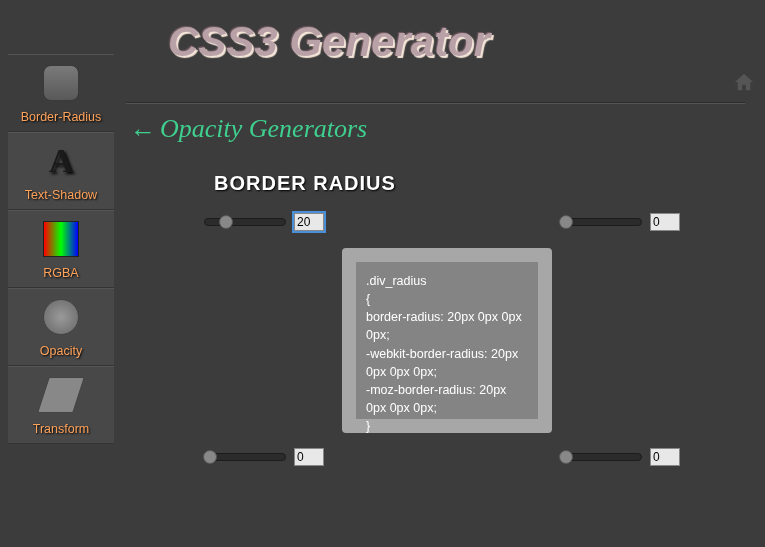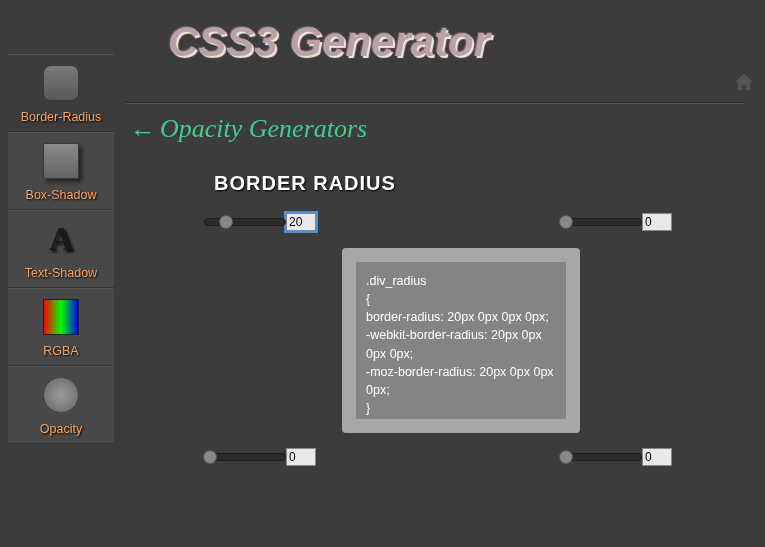--- a/index.html
+++ b/index.html
@@ -94,21 +94,21 @@
     text-shadow: 1px 1px 2px #000;
     margin: 28px 0 18px 88px;
   }
   .controls {
     position: relative;
   }
   .slider-group {
     position: absolute;
     display: flex;
     align-items: center;
-    gap: 0;
+    gap: 8px;
   }
   .slider-track {
     width: 82px;
     height: 8px;
     background: #2b2b2b;
     border: 1px solid #1c1c1c;
     border-radius: 4px;
     position: relative;
   }
   .slider-thumb {
@@ -129,21 +129,21 @@
     padding: 0 2px;
     color: #000;
   }
   .slider-input.focused {
     outline: 2px solid #4a90d9;
   }
   .code-panel {
     position: absolute;
     left: 216px;
     top: 35px;
-    width: 238px;
+    width: 210px;
     height: 185px;
     background: #a7a7a7;
     border-radius: 4px;
     padding: 14px;
   }
   .code-inner {
     background: #848484;
     width: 100%;
     height: 100%;
     padding: 10px;
@@ -163,34 +163,34 @@
 </style>
 </head>
 <body>
 
 <div class="sidebar">
   <div class="sidebar-item active">
     <span class="sidebar-icon ic-br"></span>
     <span class="sidebar-label">Border-Radius</span>
   </div>
   <div class="sidebar-item">
-    <span class="sidebar-icon ic-bs"></span>
-    <span class="sidebar-label">Box-Shadow</span>
-  </div>
-  <div class="sidebar-item">
     <span class="sidebar-icon ic-ts">A</span>
     <span class="sidebar-label">Text-Shadow</span>
   </div>
   <div class="sidebar-item">
     <span class="sidebar-icon ic-rgba"></span>
     <span class="sidebar-label">RGBA</span>
   </div>
   <div class="sidebar-item">
     <span class="sidebar-icon ic-op"></span>
     <span class="sidebar-label">Opacity</span>
+  </div>
+  <div class="sidebar-item">
+    <span class="sidebar-icon ic-tf"></span>
+    <span class="sidebar-label">Transform</span>
   </div>
 </div>
 
 <div class="main">
   <h1 class="title">CSS3 Generator</h1>
 
   <span class="home-icon">
     <svg width="22" height="20" viewBox="0 0 24 22">
         <path fill="#555" d="M12 2 L2 11 H5 V20 H10 V14 H14 V20 H19 V11 H22 Z"></path>
       </svg>

